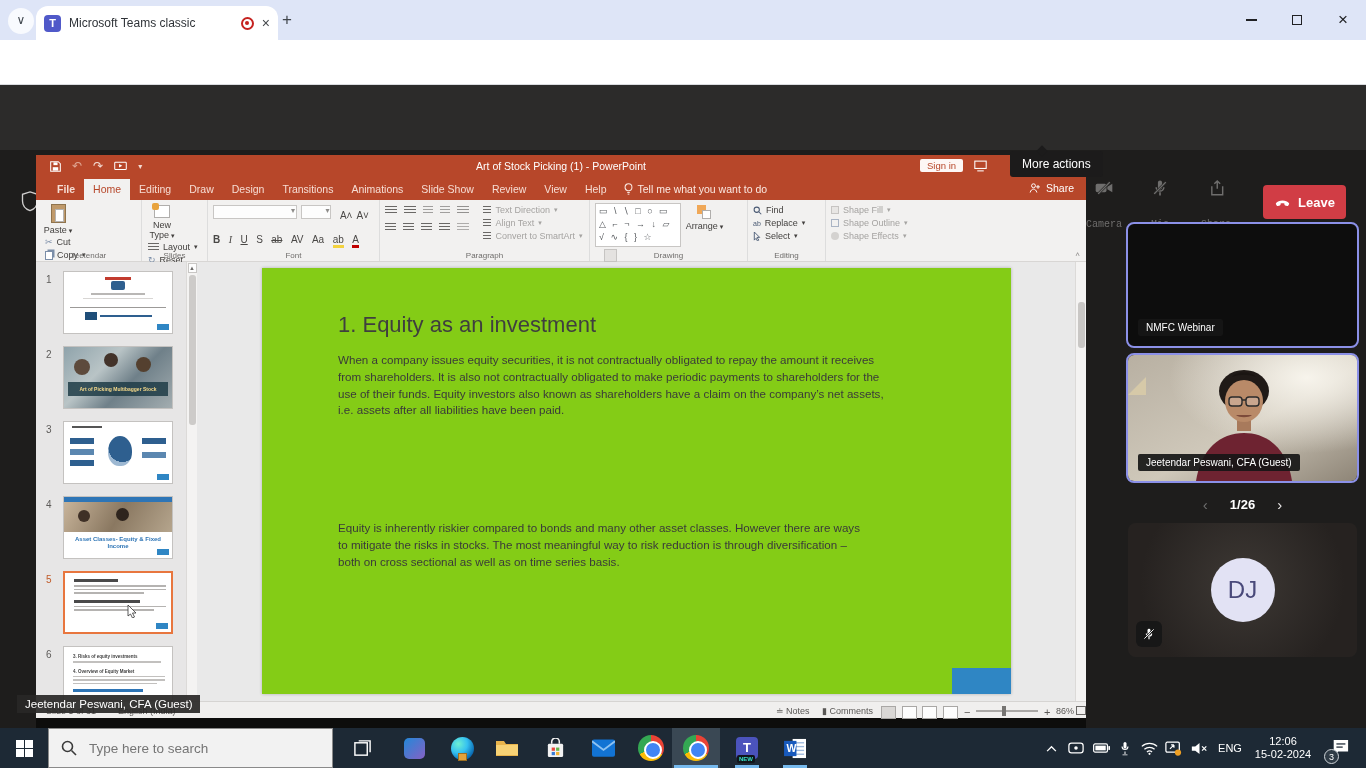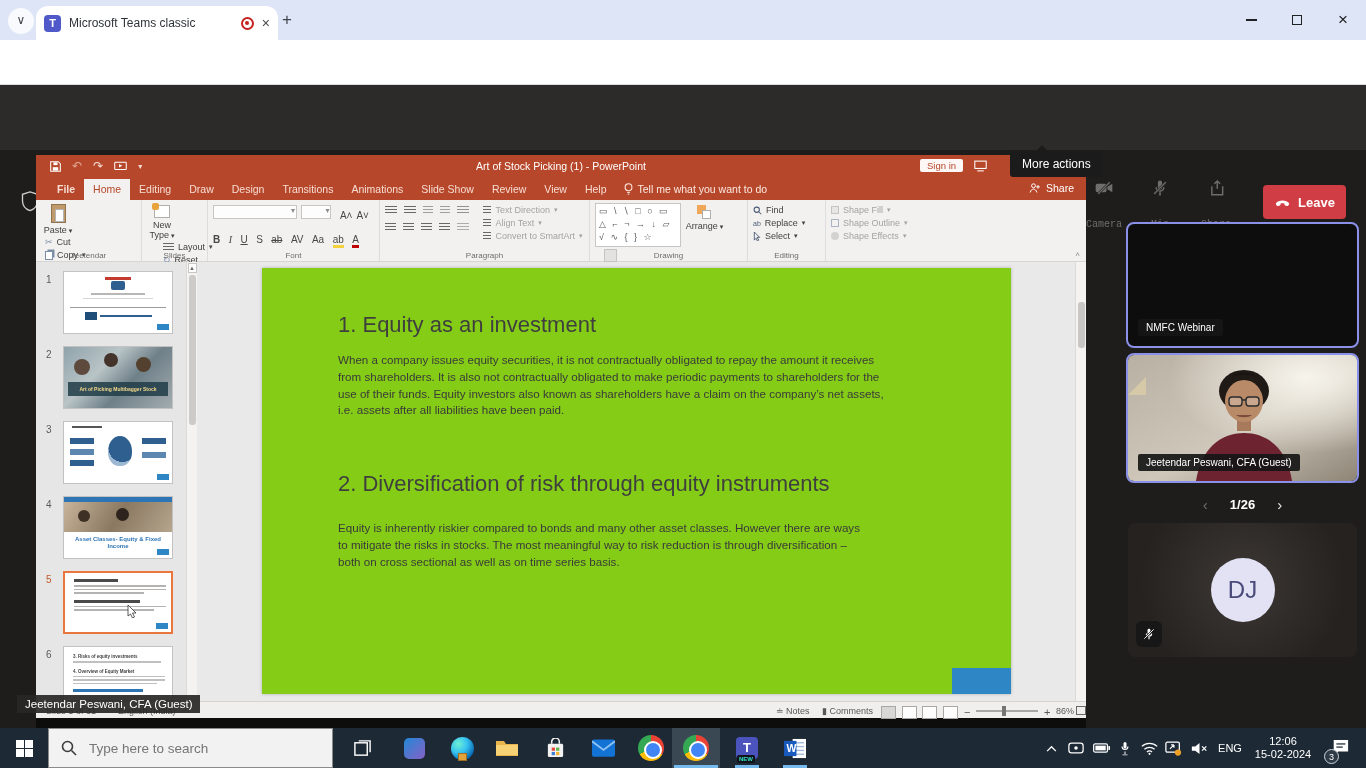--- a/index.html
+++ b/index.html
@@ -333,21 +333,21 @@
         <div class="grp-l">Jeetendar</div>
       </div>
 
       <div class="grp" style="width:66px;">
         <div class="bigbtn" style="width:30px;">
           <div style="width:16px;height:13px;margin:2px auto;background:#fff;border:1px solid #b0aeac;position:relative;">
               <div style="position:absolute;left:-3px;top:-3px;width:7px;height:7px;background:#e8a33d;border-radius:2px;"></div>
             </div>
           <span>New Type</span><span style="font-size:7px;"> ▾</span>
         </div>
-        <div class="scol" style="margin-left:16px;justify-content:space-between;">
+        <div class="scol" style="margin-left:1px;justify-content:space-between;">
           <div class="srow">
               <span class="lines"></span>
               <span>Layout</span>
               <span style="font-size:7px;">▾</span>
             </div>
           <div class="srow">
               <span style="color:#7b8ea8;font-size:9px;">↻</span>
               <span>Reset</span>
             </div>
           <div class="srow">
@@ -554,21 +554,20 @@
       </div>
 
       <div class="tscroll">
         <div style="width:9px;height:10px;margin:1px auto;background:#fdfdfd;border:1px solid #c8c6c4;font-size:6px;color:#6a6866;text-align:center;line-height:9px;">▲</div>
         <div style="width:7px;height:150px;margin:2px auto;background:#cdcbc9;border-radius:3px;"></div>
       </div>
 
       <div class="slide">
         <h1 style="position:absolute;left:76px;top:44px;">1. Equity as an investment</h1>
         <p style="position:absolute;left:76px;top:84px;width:556px;">When a company issues equity securities, it is not contractually obligated to repay the amount it receives from shareholders. It is also not contractually obligated to make periodic payments to shareholders for the use of their funds. Equity investors also known as shareholders have a claim on the company’s net assets, i.e. assets after all liabilities have been paid.</p>
-        <h1 style="position:absolute;left:76px;top:203px;">2. Diversification of risk through equity instruments</h1>
         <p style="position:absolute;left:76px;top:252px;width:532px;">Equity is inherently riskier compared to bonds and many other asset classes. However there are ways to mitigate the risks in stocks. The most meaningful way to risk reduction is through diversification – both on cross sectional as well as on time series basis.</p>
         <div style="position:absolute;right:0;bottom:0;width:59px;height:26px;background:#2f86c4;"></div>
       </div>
       <div class="editor-scroll">
         <div style="width:7px;height:46px;margin:40px auto 0;background:#c9c7c5;border-radius:3px;"></div>
       </div>
     </div>
 
     <div class="ppt-status">
       <span class="st" style="left:10px;">Slide 5 of 31</span>

